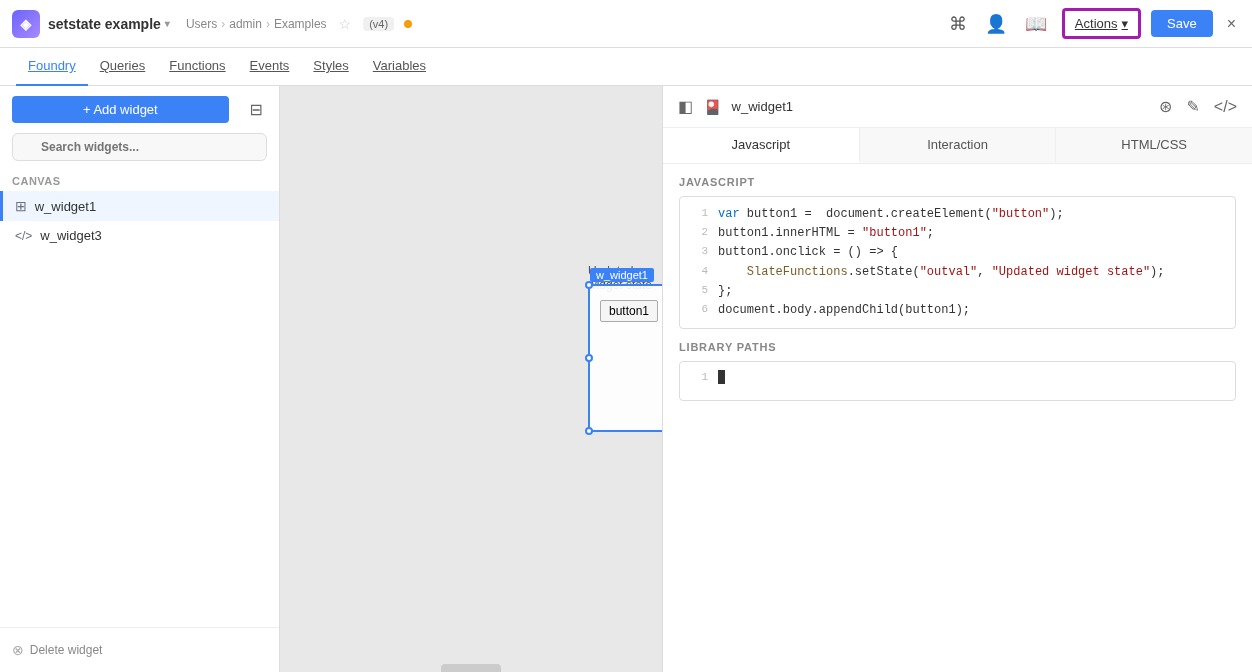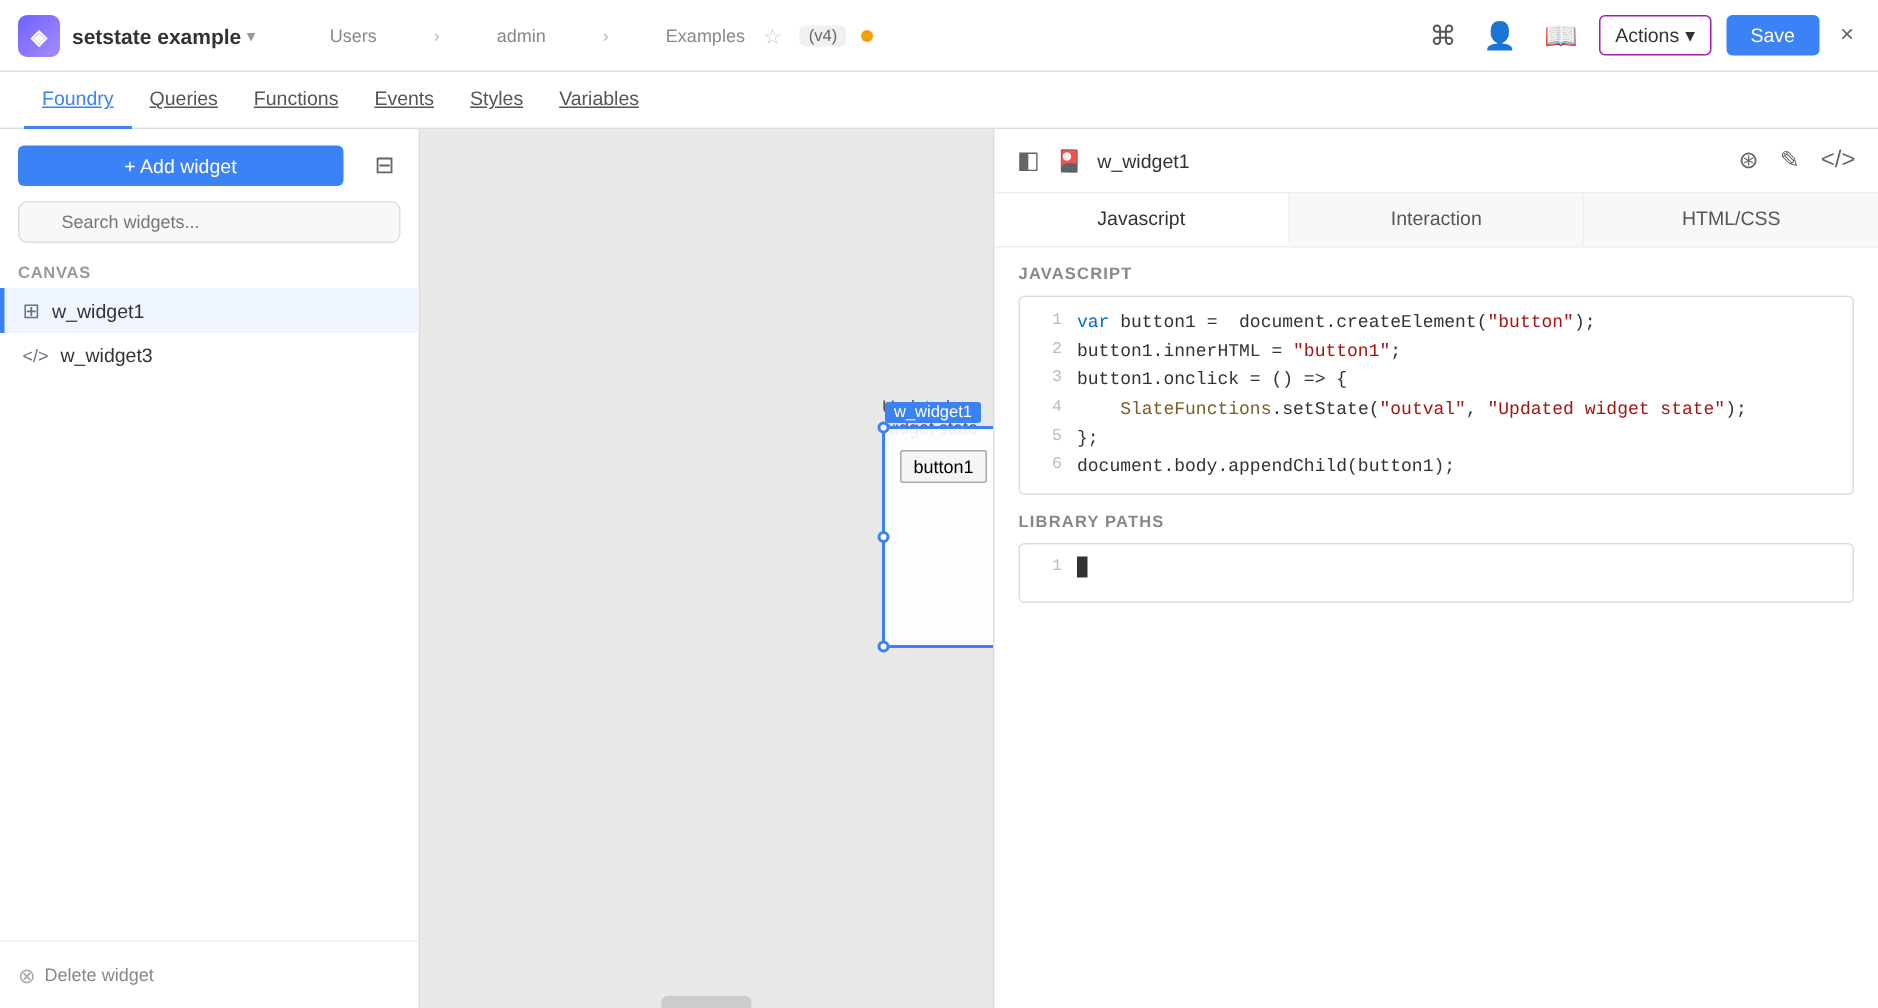--- a/index.html
+++ b/index.html
@@ -4,46 +4,46 @@
   <style>
     * { box-sizing: border-box; margin: 0; padding: 0; }
     body { font-family: -apple-system, BlinkMacSystemFont, 'Segoe UI', sans-serif; font-size: 13px; background: #f0f0f0; color: #333; height: 672px; overflow: hidden; }
 
     
     .topbar { display: flex; align-items: center; background: #fff; border-bottom: 1px solid #ddd; height: 48px; padding: 0 12px; gap: 8px; }
     .app-icon { width: 28px; height: 28px; background: linear-gradient(135deg, #6c63ff, #a78bfa); border-radius: 6px; display: flex; align-items: center; justify-content: center; color: white; font-size: 14px; font-weight: bold; flex-shrink: 0; }
     .app-title { display: flex; align-items: center; gap: 4px; font-weight: 600; font-size: 14px; }
     .app-title .chevron { color: #999; font-size: 10px; }
     .breadcrumb { display: flex; align-items: center; gap: 4px; font-size: 12px; color: #888; margin-left: 8px; }
-    .breadcrumb span { color: #888; margin-left: 34px; }
+    .breadcrumb span { color: #888; }
     .breadcrumb .sep { color: #bbb; }
     .star-icon { color: #ccc; font-size: 14px; margin-left: 4px; cursor: pointer; }
     .version-badge { background: #f0f0f0; border-radius: 4px; padding: 1px 6px; font-size: 11px; color: #666; margin-left: 4px; }
     .dot-indicator { width: 8px; height: 8px; background: #f59e0b; border-radius: 50%; margin-left: 2px; }
     .topbar-right { margin-left: auto; display: flex; align-items: center; gap: 10px; }
     .topbar-icon-btn { background: none; border: none; cursor: pointer; color: #555; font-size: 18px; padding: 4px; border-radius: 4px; display: flex; align-items: center; }
-    .actions-btn { display: flex; align-items: center; gap: 4px; background: none; border: 1px solid #a21caf; border-radius: 4px; padding: 5px 10px; cursor: pointer; font-size: 13px; color: #333; }
+    .actions-btn { display: flex; align-items: center; gap: 4px; background: none; border: 3px solid #a21caf; border-radius: 4px; padding: 5px 10px; cursor: pointer; font-size: 13px; color: #333; text-decoration: underline; }
     .save-btn { background: #3b82f6; color: white; border: none; border-radius: 4px; padding: 6px 16px; cursor: pointer; font-size: 13px; font-weight: 500; }
     .close-btn { background: none; border: none; cursor: pointer; color: #666; font-size: 16px; padding: 4px; }
 
     
     .nav-tabs { display: flex; align-items: center; background: #fff; border-bottom: 1px solid #ddd; height: 38px; padding: 0 16px; gap: 0; }
     .nav-tab { padding: 0 12px; height: 38px; display: flex; align-items: center; font-size: 13px; color: #555; cursor: pointer; border-bottom: 2px solid transparent; text-decoration: underline; }
     .nav-tab.active { color: #3b82f6; border-bottom: 2px solid #3b82f6; font-weight: 500; }
 
     
     .main-layout { display: flex; height: calc(672px - 86px); }
 
     
     .sidebar { width: 280px; border-right: 1px solid #ddd; background: #fff; display: flex; flex-direction: column; flex-shrink: 0; }
     .sidebar-header { padding: 10px 12px; display: flex; align-items: center; gap: 17px; }
     .add-widget-btn { display: flex; align-items: center; gap: 6px; background: #3b82f6; color: white; border: none; border-radius: 4px; padding: 6px 12px; cursor: pointer; font-size: 13px; font-weight: 500; flex: 1; justify-content: center; }
     .collapse-btn { background: none; border: none; cursor: pointer; color: #666; font-size: 16px; padding: 4px; }
     .search-bar { padding: 0 12px 10px; }
-    .search-input { width: 100%; border: 1px solid #ddd; border-radius: 6px; padding: 6px 10px 6px 28px; font-size: 12px; background: #f8f8f8; color: #333; outline: none; position: relative; }
+    .search-input { width: 100%; border: 1px solid #ddd; border-radius: 6px; padding: 6px 10px 6px 28px; font-size: 12px; background: #f8f8f8; color: #333; outline: none; position: relative; font-weight: bold; }
     .search-wrapper { position: relative; }
     .search-wrapper .search-icon-inner { position: absolute; left: 8px; top: 50%; transform: translateY(-50%); color: #999; font-size: 12px; }
     .canvas-label { padding: 4px 12px; font-size: 11px; font-weight: 600; color: #999; letter-spacing: 0.5px; text-transform: uppercase; }
     .widget-item { display: flex; align-items: center; gap: 8px; padding: 7px 12px; cursor: pointer; border-left: 3px solid transparent; }
     .widget-item.active { background: #eff6ff; border-left: 3px solid #3b82f6; }
     .widget-item .widget-icon { color: #6b7280; font-size: 14px; }
     .widget-item .widget-name { font-size: 13px; color: #333; }
     .sidebar-bottom { margin-top: auto; padding: 10px 12px; border-top: 1px solid #eee; }
     .delete-widget-btn { display: flex; align-items: center; gap: 6px; background: none; border: none; cursor: pointer; color: #888; font-size: 12px; padding: 4px 0; }
 

